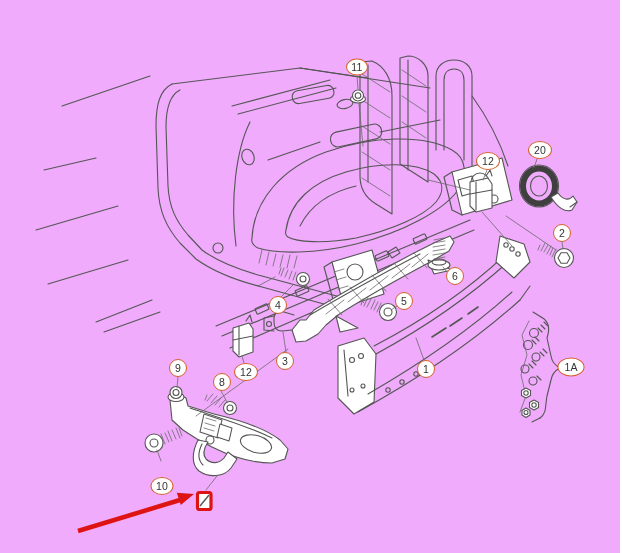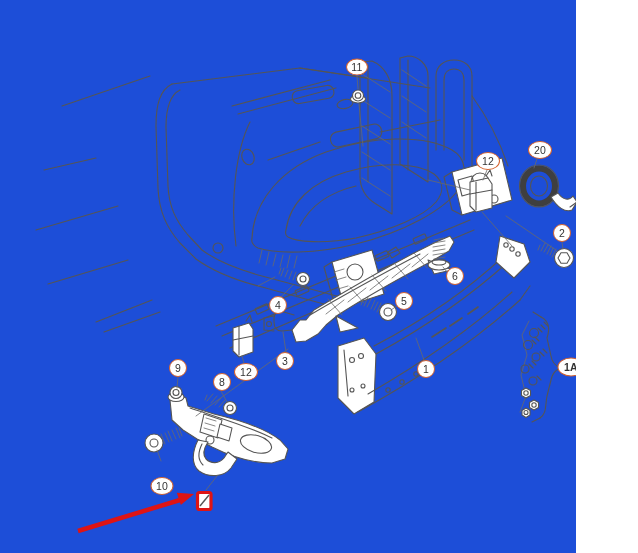--- a/index.html
+++ b/index.html
@@ -1,16 +1,16 @@
 <!DOCTYPE html>
 <html><head>
 <meta charset="utf-8">
 <style>
   html,body{margin:0;padding:0;background:#ffffff;}
-  #stage{position:relative;width:576px;height:553px;background:#1d4ed8;overflow:hidden;
+  #stage{position:relative;width:620px;height:553px;background:#f0abfc;overflow:hidden;
          font-family:"Liberation Sans",sans-serif;}
   #artwork{position:absolute;left:0;top:0;}
   .callout{position:absolute;box-sizing:border-box;background:#ffffff;
            border:1.8px solid #d4602b;border-radius:50%;
            color:#333333;font:10.5px/1 "Liberation Sans",sans-serif;
            display:flex;align-items:center;justify-content:center;
            transform:translate(-50%,-50%);cursor:pointer;letter-spacing:.2px;}
   svg *{vector-effect:non-scaling-stroke;}
   .ln{fill:none;stroke:#555555;stroke-width:1.1;stroke-linecap:round;stroke-linejoin:round;}
   .lnw{fill:#ffffff;stroke:#555555;stroke-width:1.1;stroke-linecap:round;stroke-linejoin:round;}
@@ -253,20 +253,20 @@
 <div id="callout-layer">
       <div class="callout" style="left: 357px; top: 67px; width: 22px; height: 17px; border-color: rgb(212, 96, 43); color: rgb(51, 51, 51);">11</div>
       <div class="callout" style="left: 488px; top: 161px; width: 24px; height: 18px; border-color: rgb(212, 96, 43); color: rgb(51, 51, 51);">12</div>
       <div class="callout" style="left: 540px; top: 150px; width: 24px; height: 18px; border-color: rgb(212, 96, 43); color: rgb(51, 51, 51); text-align: right;">20</div>
       <div class="callout" style="left: 562px; top: 233px; width: 18px; height: 18px; border-color: rgb(212, 96, 43); color: rgb(51, 51, 51);">2</div>
       <div class="callout" style="left: 278px; top: 305px; width: 18px; height: 18px; border-color: rgb(212, 96, 43); color: rgb(51, 51, 51);">4</div>
       <div class="callout" style="left: 455px; top: 276px; width: 18px; height: 18px; border-color: rgb(212, 96, 43); color: rgb(51, 51, 51);">6</div>
       <div class="callout" style="left: 404px; top: 301px; width: 18px; height: 18px; border-color: rgb(212, 96, 43); color: rgb(51, 51, 51);">5</div>
       <div class="callout" style="left: 285px; top: 361px; width: 18px; height: 18px; border-color: rgb(212, 96, 43); color: rgb(51, 51, 51);">3</div>
       <div class="callout" style="left: 426px; top: 369px; width: 18px; height: 18px; border-color: rgb(212, 96, 43); color: rgb(51, 51, 51);">1</div>
-      <div class="callout" style="left: 571px; top: 367px; width: 27px; height: 19px; border-color: rgb(212, 96, 43); color: rgb(51, 51, 51); font-weight: bold;">1A</div>
+      <div class="callout" style="left: 571px; top: 367px; width: 27px; height: 19px; border-color: rgb(212, 96, 43); color: rgb(51, 51, 51);">1A</div>
       <div class="callout" style="left: 178px; top: 368px; width: 18px; height: 18px; border-color: rgb(212, 96, 43); color: rgb(51, 51, 51);">9</div>
       <div class="callout" style="left: 222px; top: 382px; width: 18px; height: 18px; border-color: rgb(212, 96, 43); color: rgb(51, 51, 51);">8</div>
       <div class="callout" style="left: 246px; top: 372px; width: 24px; height: 18px; border-color: rgb(212, 96, 43); color: rgb(51, 51, 51);">12</div>
       <div class="callout" style="left: 162px; top: 470px; width: 23px; height: 18px; border-color: rgb(212, 96, 43); color: rgb(51, 51, 51); margin-top: 16px;">10</div>
     </div>
 
 </div>
 
 </body></html>

